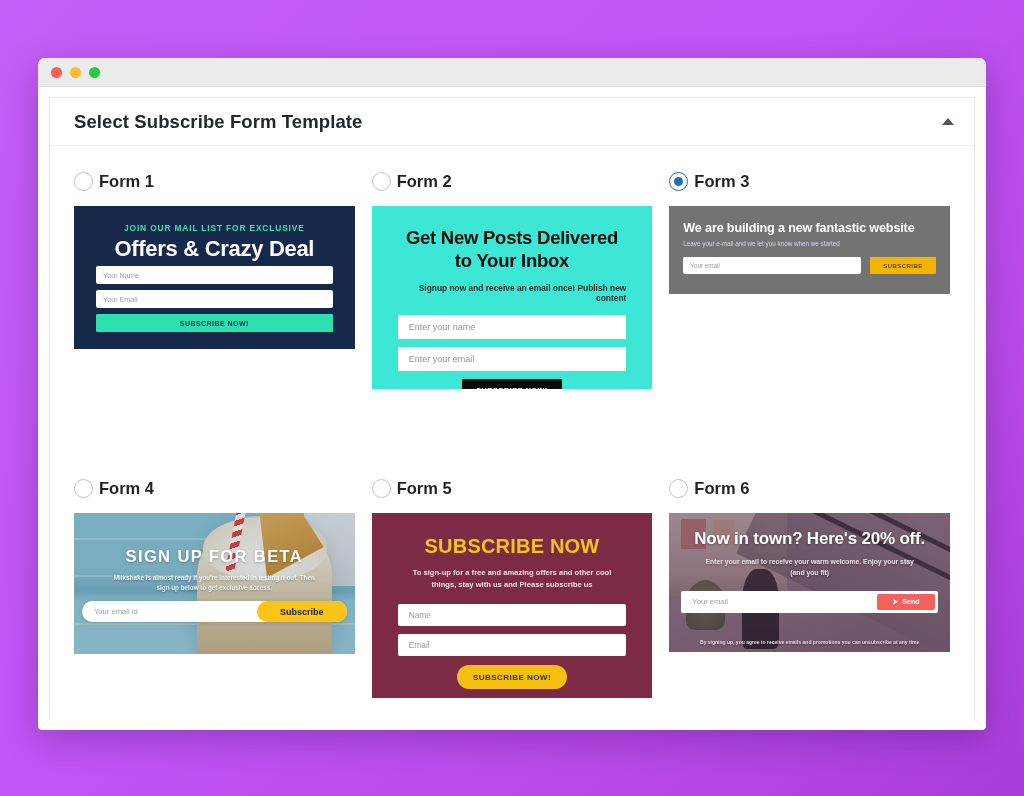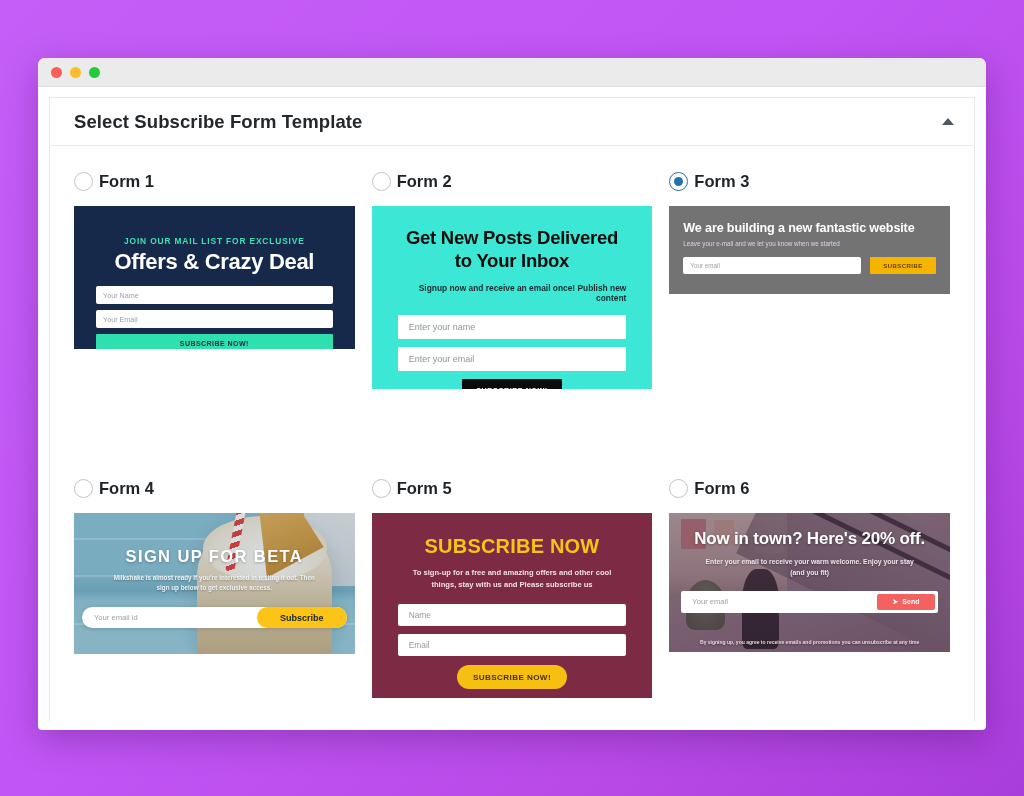--- a/index.html
+++ b/index.html
@@ -103,25 +103,25 @@
     font-size: 16.5px; font-weight: 600; color: #1d2327;
   }
 
   
   .card { width: 100%; overflow: hidden; position: relative; }
 
   
   .f1 { background: #17294a; padding: 17px 22px 20px; height: 143px; }
   .f1 .eyebrow {
     color: #3fe0b0; font-size: 8.4px; font-weight: 700;
-    letter-spacing: .85px; text-align: center; margin-bottom: 3px; margin-top: 13px;
+    letter-spacing: .85px; text-align: center; margin-bottom: 3px;
   }
   .f1 .head {
     color: #fff; font-size: 22px; font-weight: 800;
-    text-align: center; letter-spacing: -.3px; margin-bottom: 11px;
+    text-align: center; letter-spacing: -.3px; margin-bottom: 4px;
   }
   .f1 .inp {
     background: #fff; height: 18px; border-radius: 2px;
     margin-bottom: 6px; display: flex; align-items: center;
     padding-left: 7px;
     font-size: 7.2px; color: #9aa2ad;
   }
   .f1 .btn {
     background: #2ee0ae; height: 18px; border-radius: 1px;
     display: flex; align-items: center; justify-content: center;
@@ -217,21 +217,21 @@
   }
   .f4 .head {
     color: #fff; font-size: 16.5px; font-weight: 800;
     letter-spacing: 1.4px; text-shadow: 0 1px 3px rgba(0,0,0,.28);
   }
   .f4 .sub {
     color: #eef5f8; font-size: 6.3px; font-weight: 600; line-height: 1.55;
     margin: 7px 16px 0; text-shadow: 0 1px 2px rgba(0,0,0,.3);
   }
   .f4 .bar {
-    position: absolute; z-index: 4; left: 8px; right: 8px; bottom: 26px;
+    position: absolute; z-index: 4; left: 8px; right: 8px; bottom: 32px;
     background: #fff; height: 21px; border-radius: 11px;
     display: flex; align-items: center; padding-left: 12px;
     font-size: 7.6px; color: #9aa2a8;
     box-shadow: 0 1px 4px rgba(0,0,0,.15);
   }
   .f4 .btn {
     position: absolute; right: 0; top: 0; height: 21px; width: 90px;
     background: #fcc417; border-radius: 11px;
     display: flex; align-items: center; justify-content: center;
     font-size: 9px; font-weight: 700; color: #1d2327; cursor: pointer;

